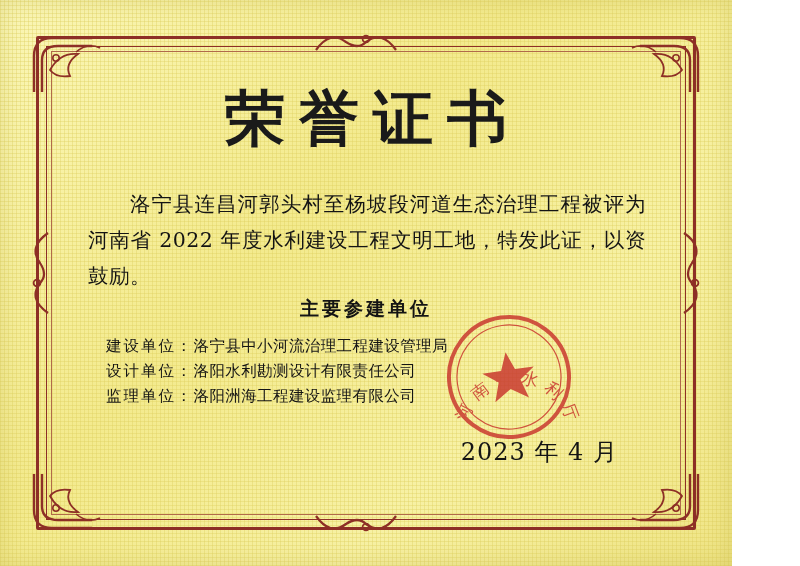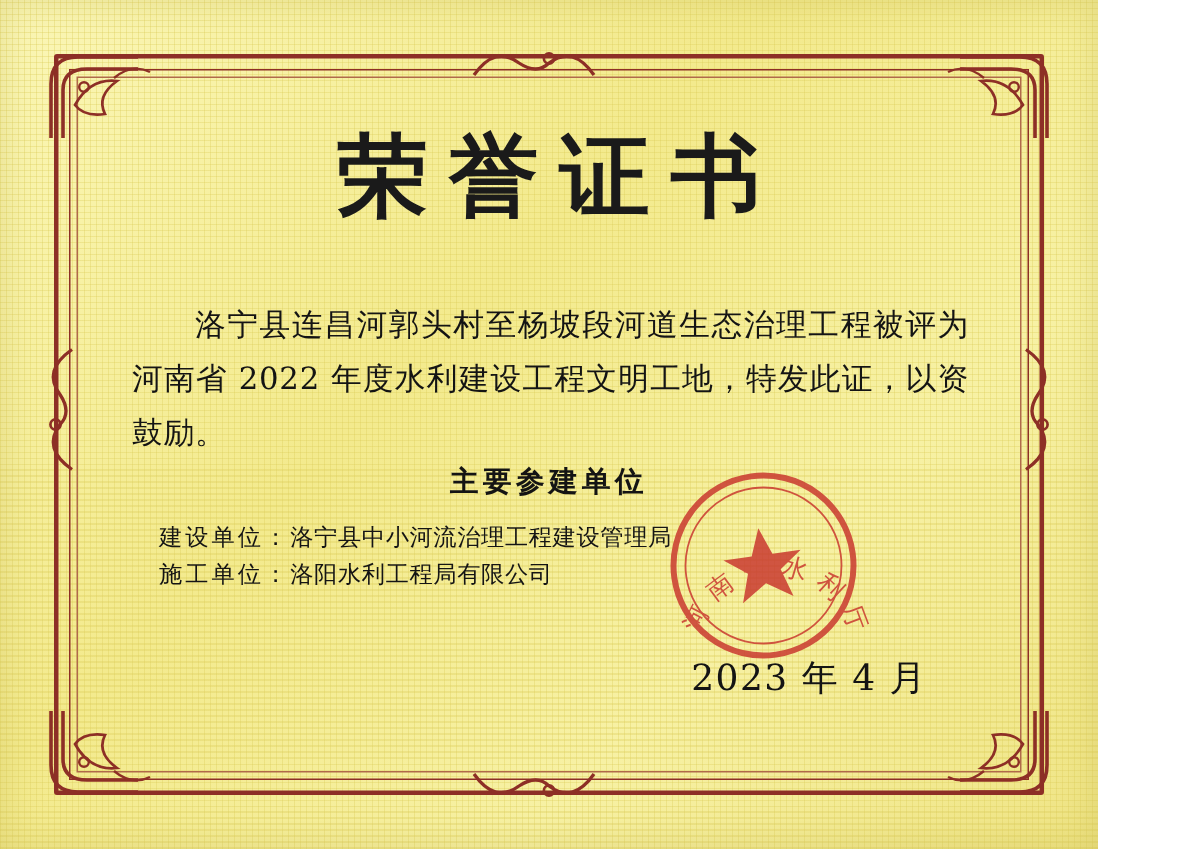--- a/index.html
+++ b/index.html
@@ -99,21 +99,21 @@
     font-size: 60px;
     font-weight: bold;
     letter-spacing: 14px;
     color: #1a1a1a;
     text-indent: 14px;
     line-height: 1.15;
   }
 
   .body-text {
     margin-top: 34px;
-    padding: 12px 16px 0 18px;
+    padding: 0 16px 0 18px;
     font-family: "DejaVu Serif", "Liberation Serif", serif;
     font-size: 20.5px;
     line-height: 1.75;
     color: #141414;
     text-align: justify;
     text-indent: 42px;
     letter-spacing: 0.5px;
   }
 
   .subtitle {
@@ -240,21 +240,24 @@
 
     <div class="body-text">洛宁县连昌河郭头村至杨坡段河道生态治理工程被评为河南省 2022 年度水利建设工程文明工地，特发此证，以资鼓励。</div>
 
     <div class="subtitle">主要参建单位</div>
 
     <div class="units">
       <div class="unit-row">
         <span class="unit-label">建设单位：</span><span class="unit-value">洛宁县中小河流治理工程建设管理局</span>
       </div>
       <div class="unit-row">
-        <span class="unit-label">施工单位：</span><span class="unit-value">洛阳水利工程局有限公司</span>
+        <span class="unit-label">设计单位：</span><span class="unit-value">洛阳水利勘测设计有限责任公司</span>
+      </div>
+      <div class="unit-row">
+        <span class="unit-label">监理单位：</span><span class="unit-value">洛阳洲海工程建设监理有限公司</span>
       </div>
     </div>
 
     <div class="seal">
       <svg viewBox="0 0 130 130">
         <circle cx="65" cy="65" r="60" fill="none" stroke="#c8332c" stroke-width="4"></circle>
         <circle cx="65" cy="65" r="52" fill="none" stroke="#c8332c" stroke-width="1.2"></circle>
         <polygon points="65,40 72,58 91,58 76,69 82,88 65,77 48,88 54,69 39,58 58,58" fill="#c8332c"></polygon>
         <path id="sealArc" d="M 65,124 m -52,0 a 52,52 0 1,1 104,0" fill="none"></path>
         <text fill="#c8332c" font-size="17" font-family="'DejaVu Serif','Liberation Serif',serif" letter-spacing="7">

